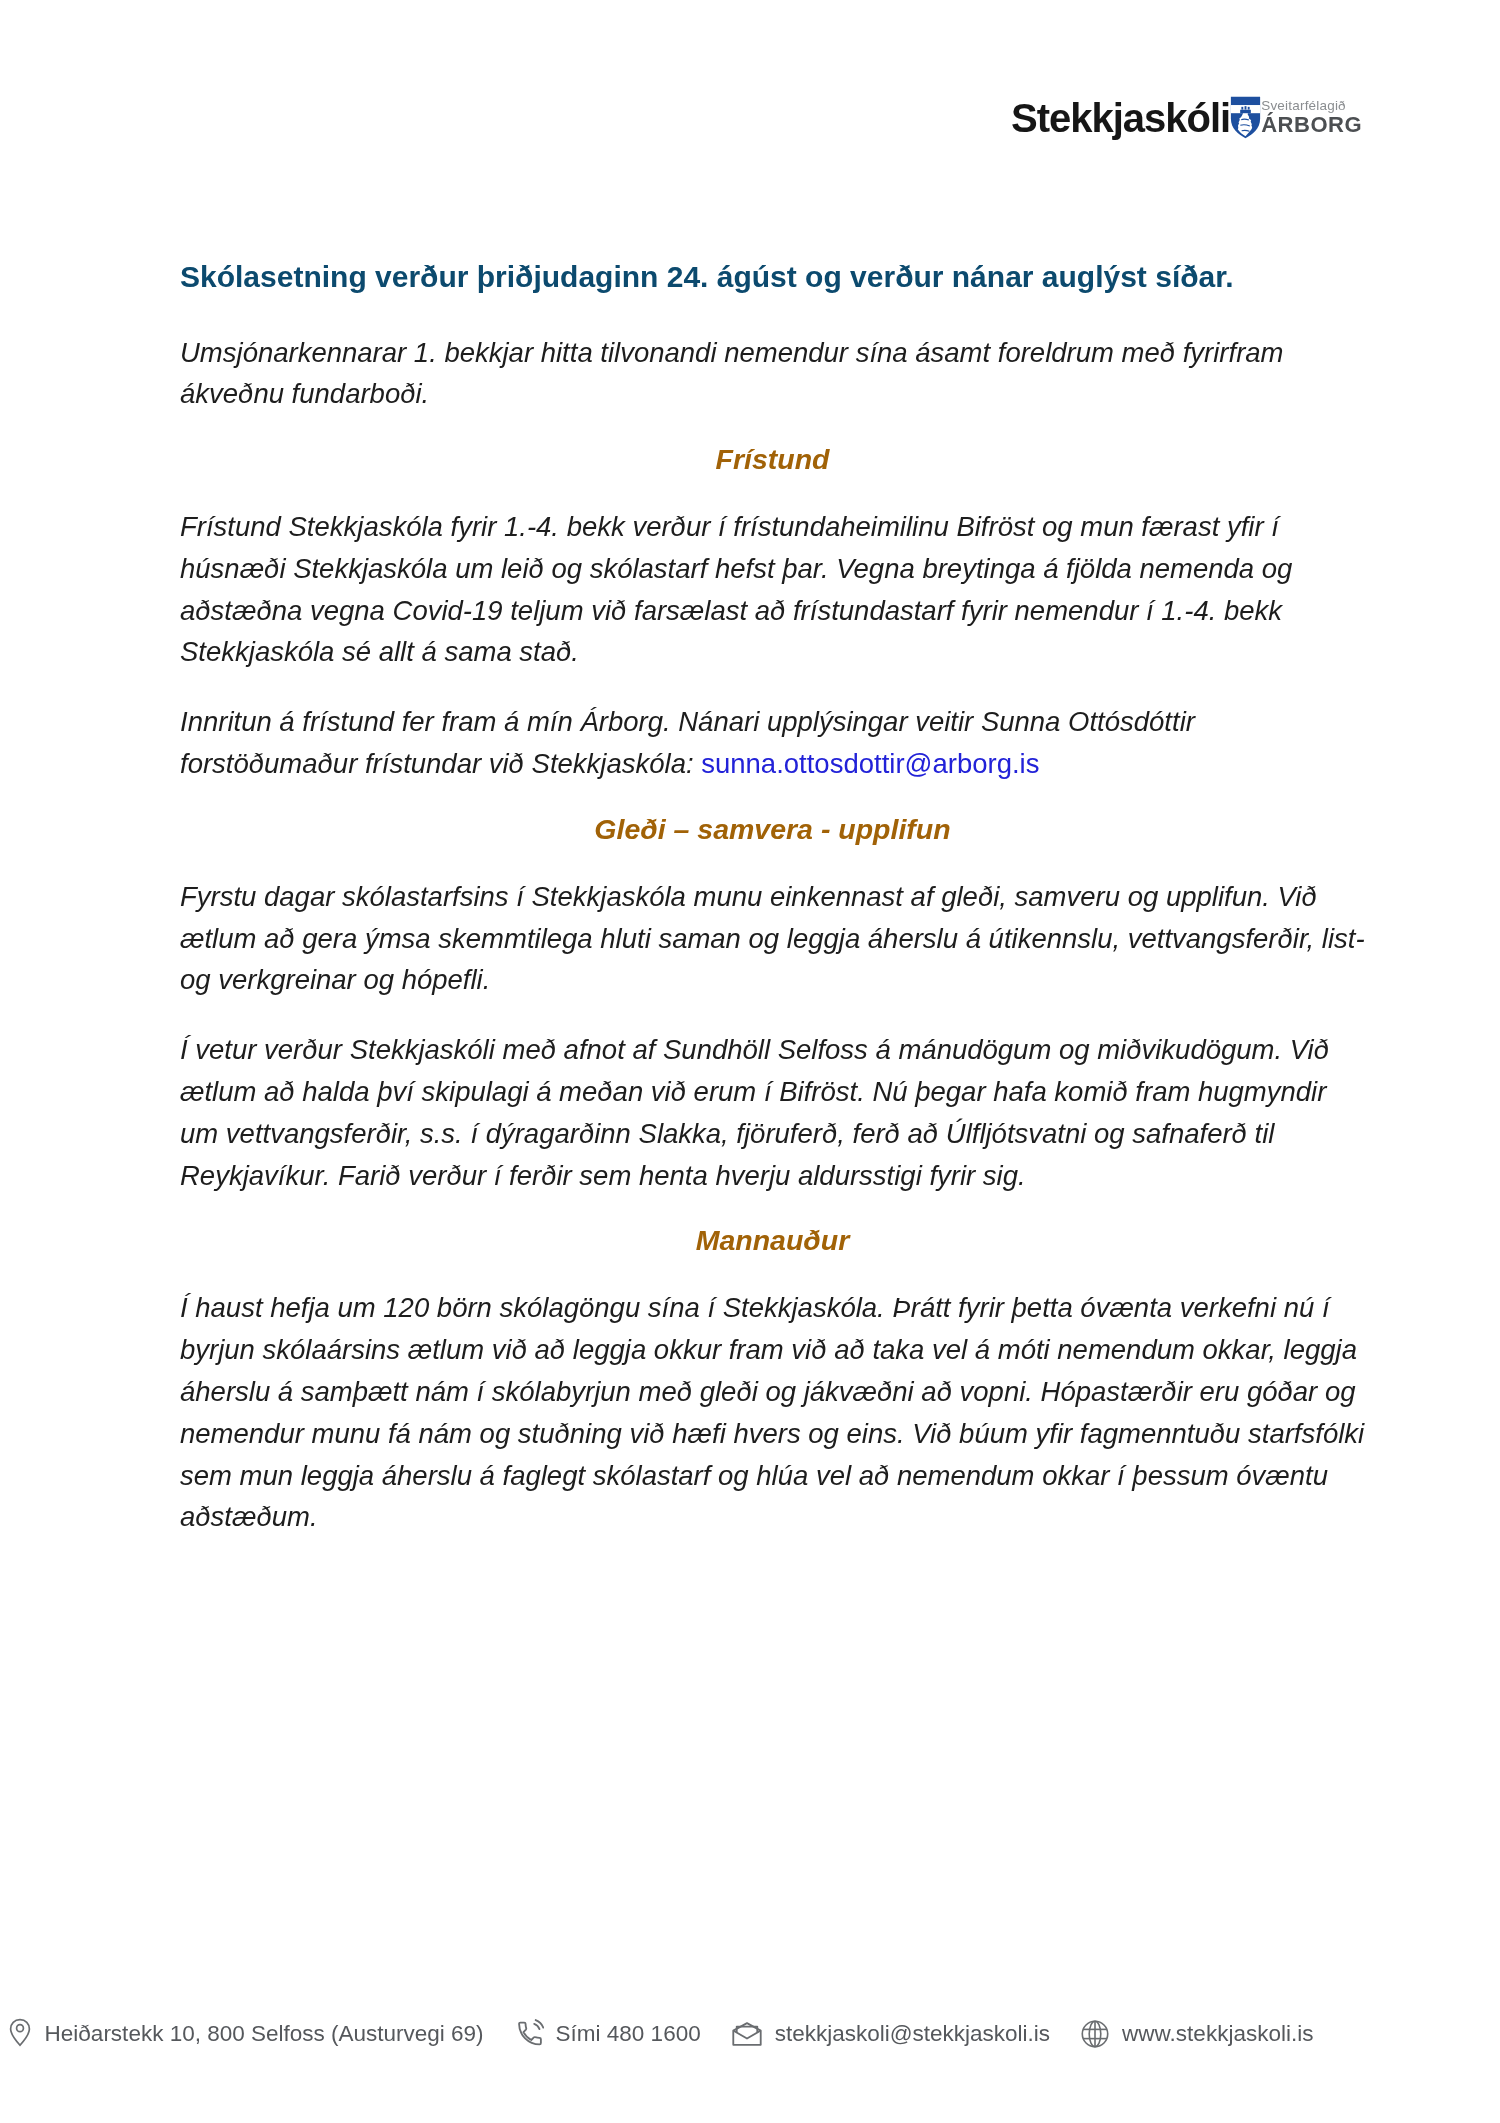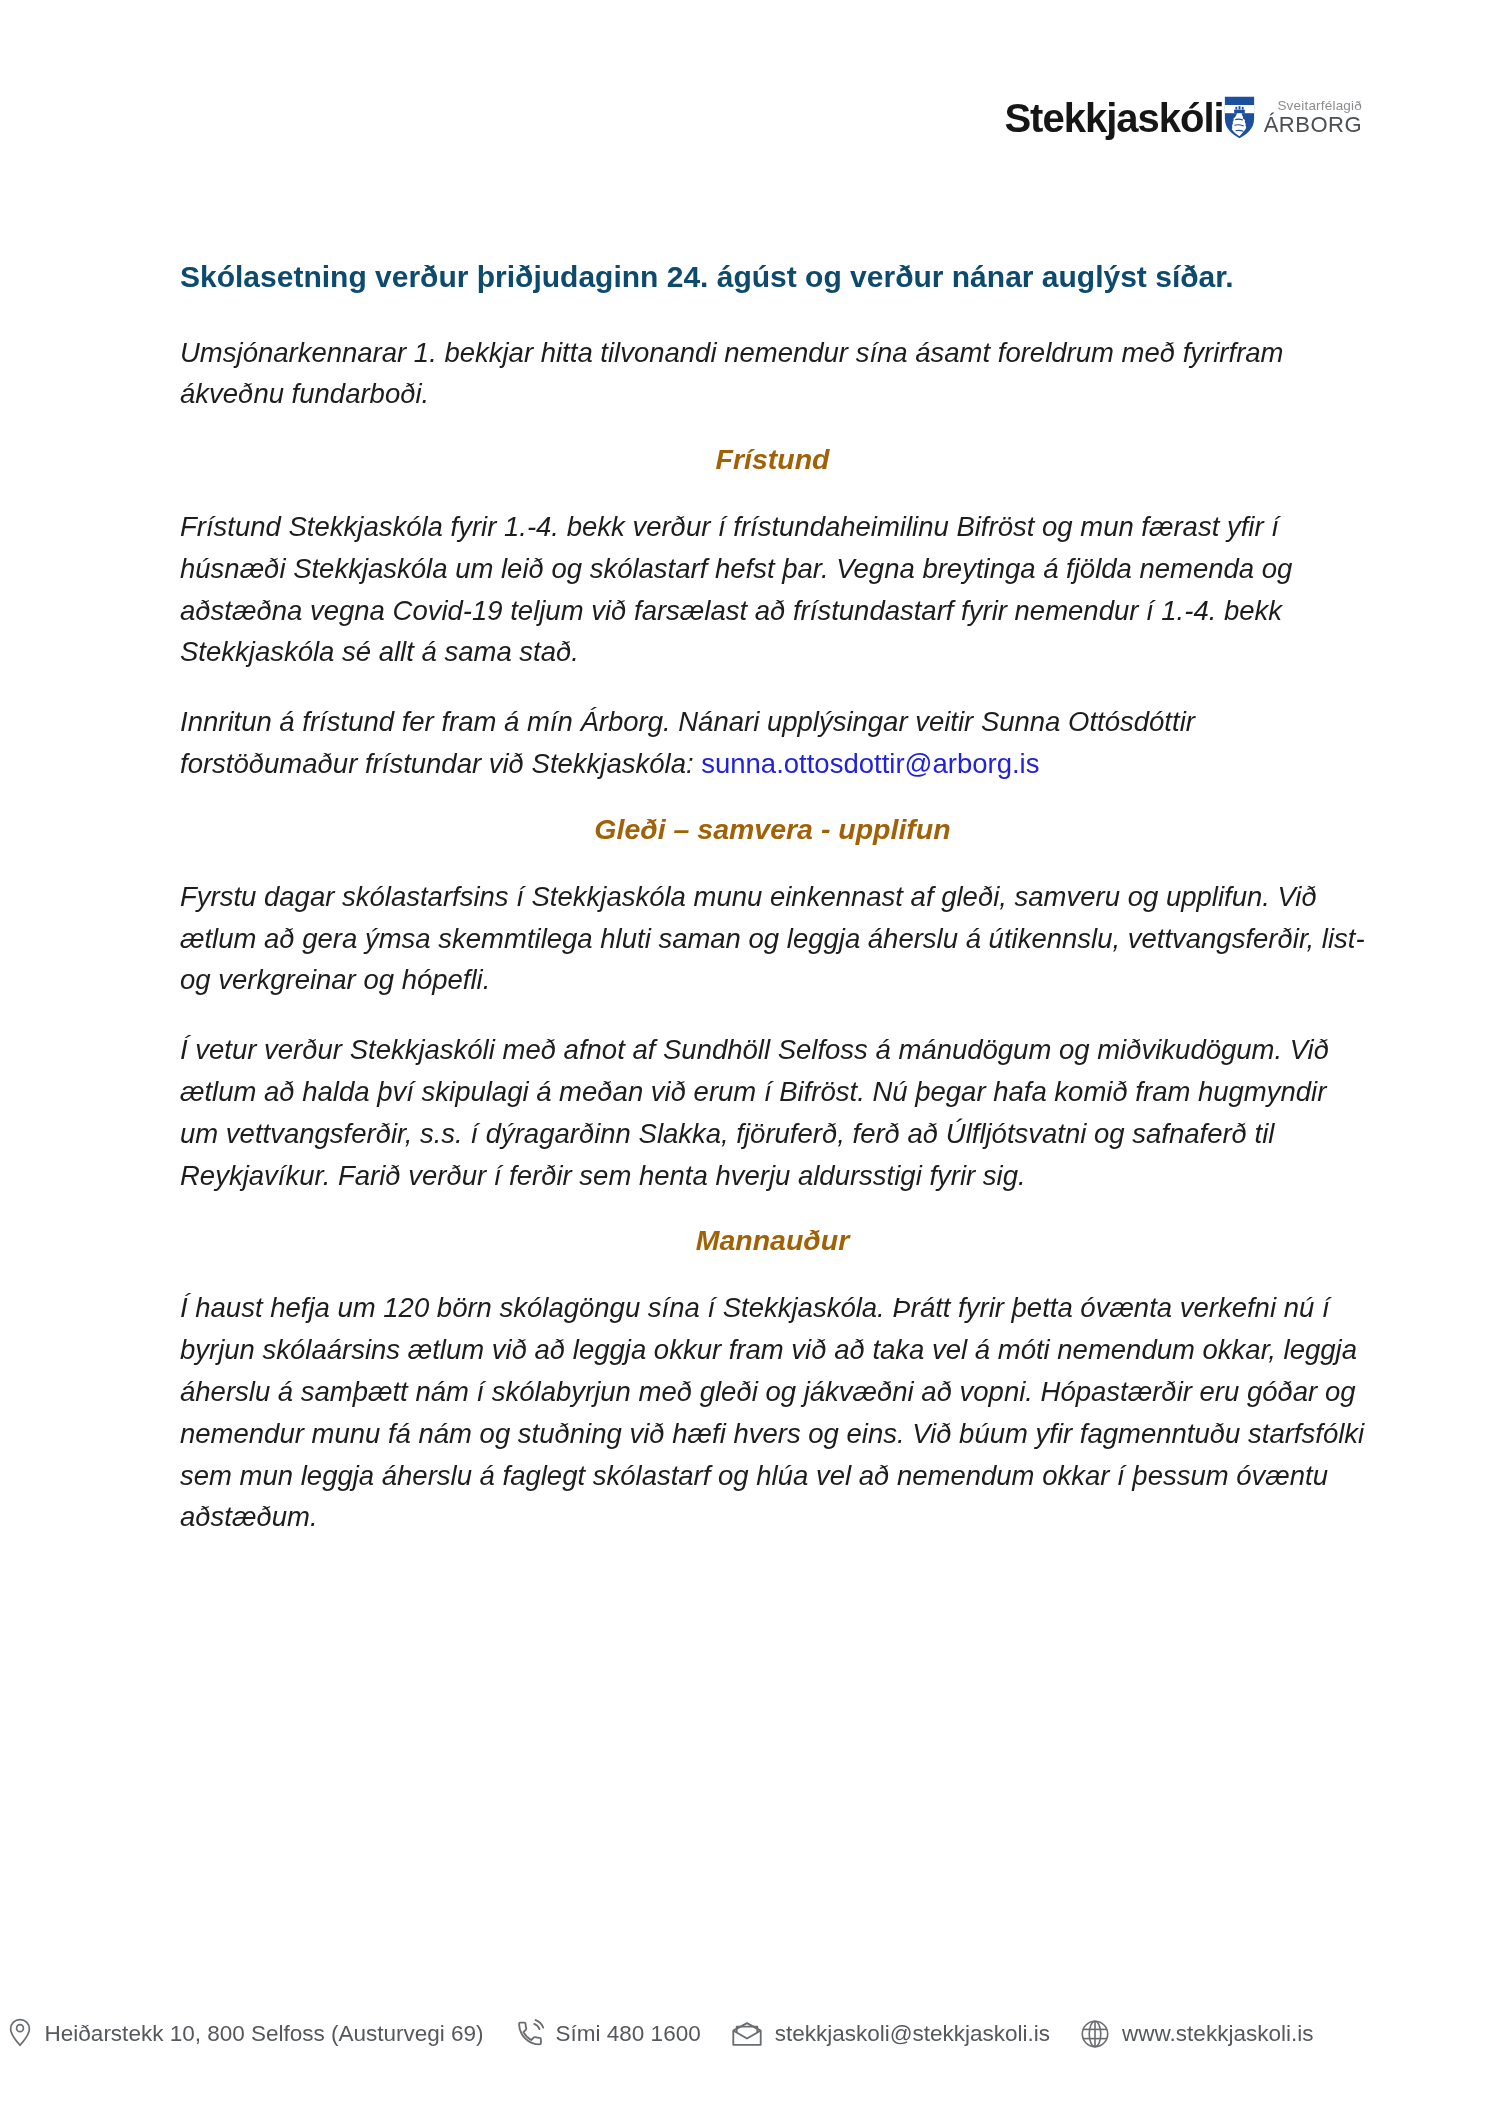--- a/index.html
+++ b/index.html
@@ -22,26 +22,26 @@
   
   .logo-block{
     position:absolute;top:90px;right:138px;
     display:flex;flex-direction:row;align-items:flex-end;
   }
   .logo-title{
     font-size:40px;font-weight:700;letter-spacing:-1px;
     color:#161616;line-height:1.05;
   }
   .crest-row{
-    display:flex;align-items:center;gap:9px;margin-top:6px;text-align:right;
+    display:flex;align-items:center;margin-top:6px;
   }
   .crest-shield svg{display:block;}
   .crest-text{display:flex;flex-direction:column;line-height:1.05;}
   .crest-small{font-size:13.5px;color:#8a8d90;letter-spacing:.2px;}
-  .crest-large{font-size:22px;font-weight:400;color:#4c4f52;letter-spacing:.5px;}
+  .crest-large{font-size:22px;font-weight:700;color:#4c4f52;letter-spacing:.5px;}
 
   
   .content{
     position:absolute;left:180px;top:0;width:1185px;
     padding-top:258px;
   }
   .doc-heading{
     font-size:30px;font-weight:700;color:#0c4a6e;
     line-height:1.25;margin:0 0 36px;
   }

